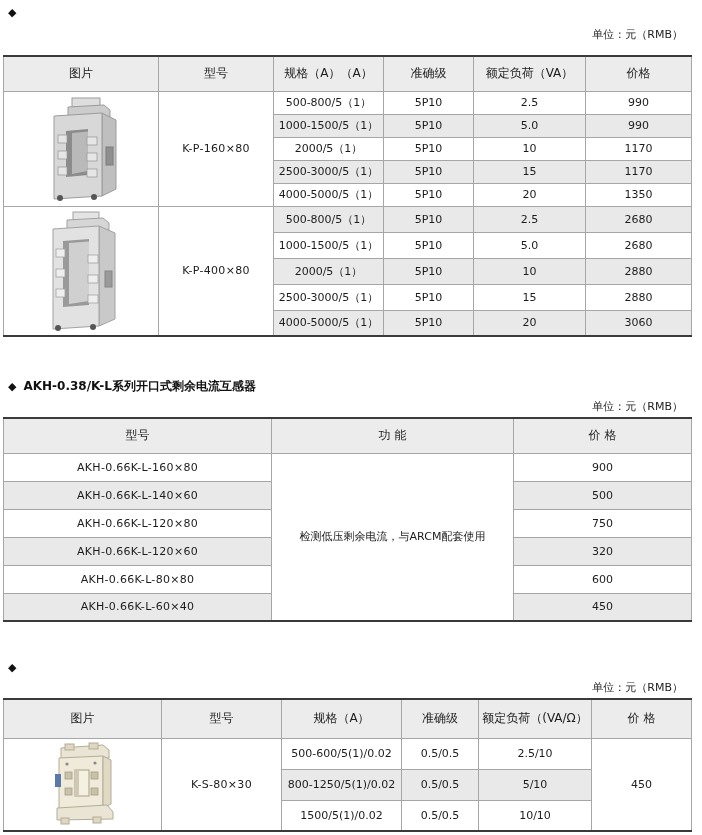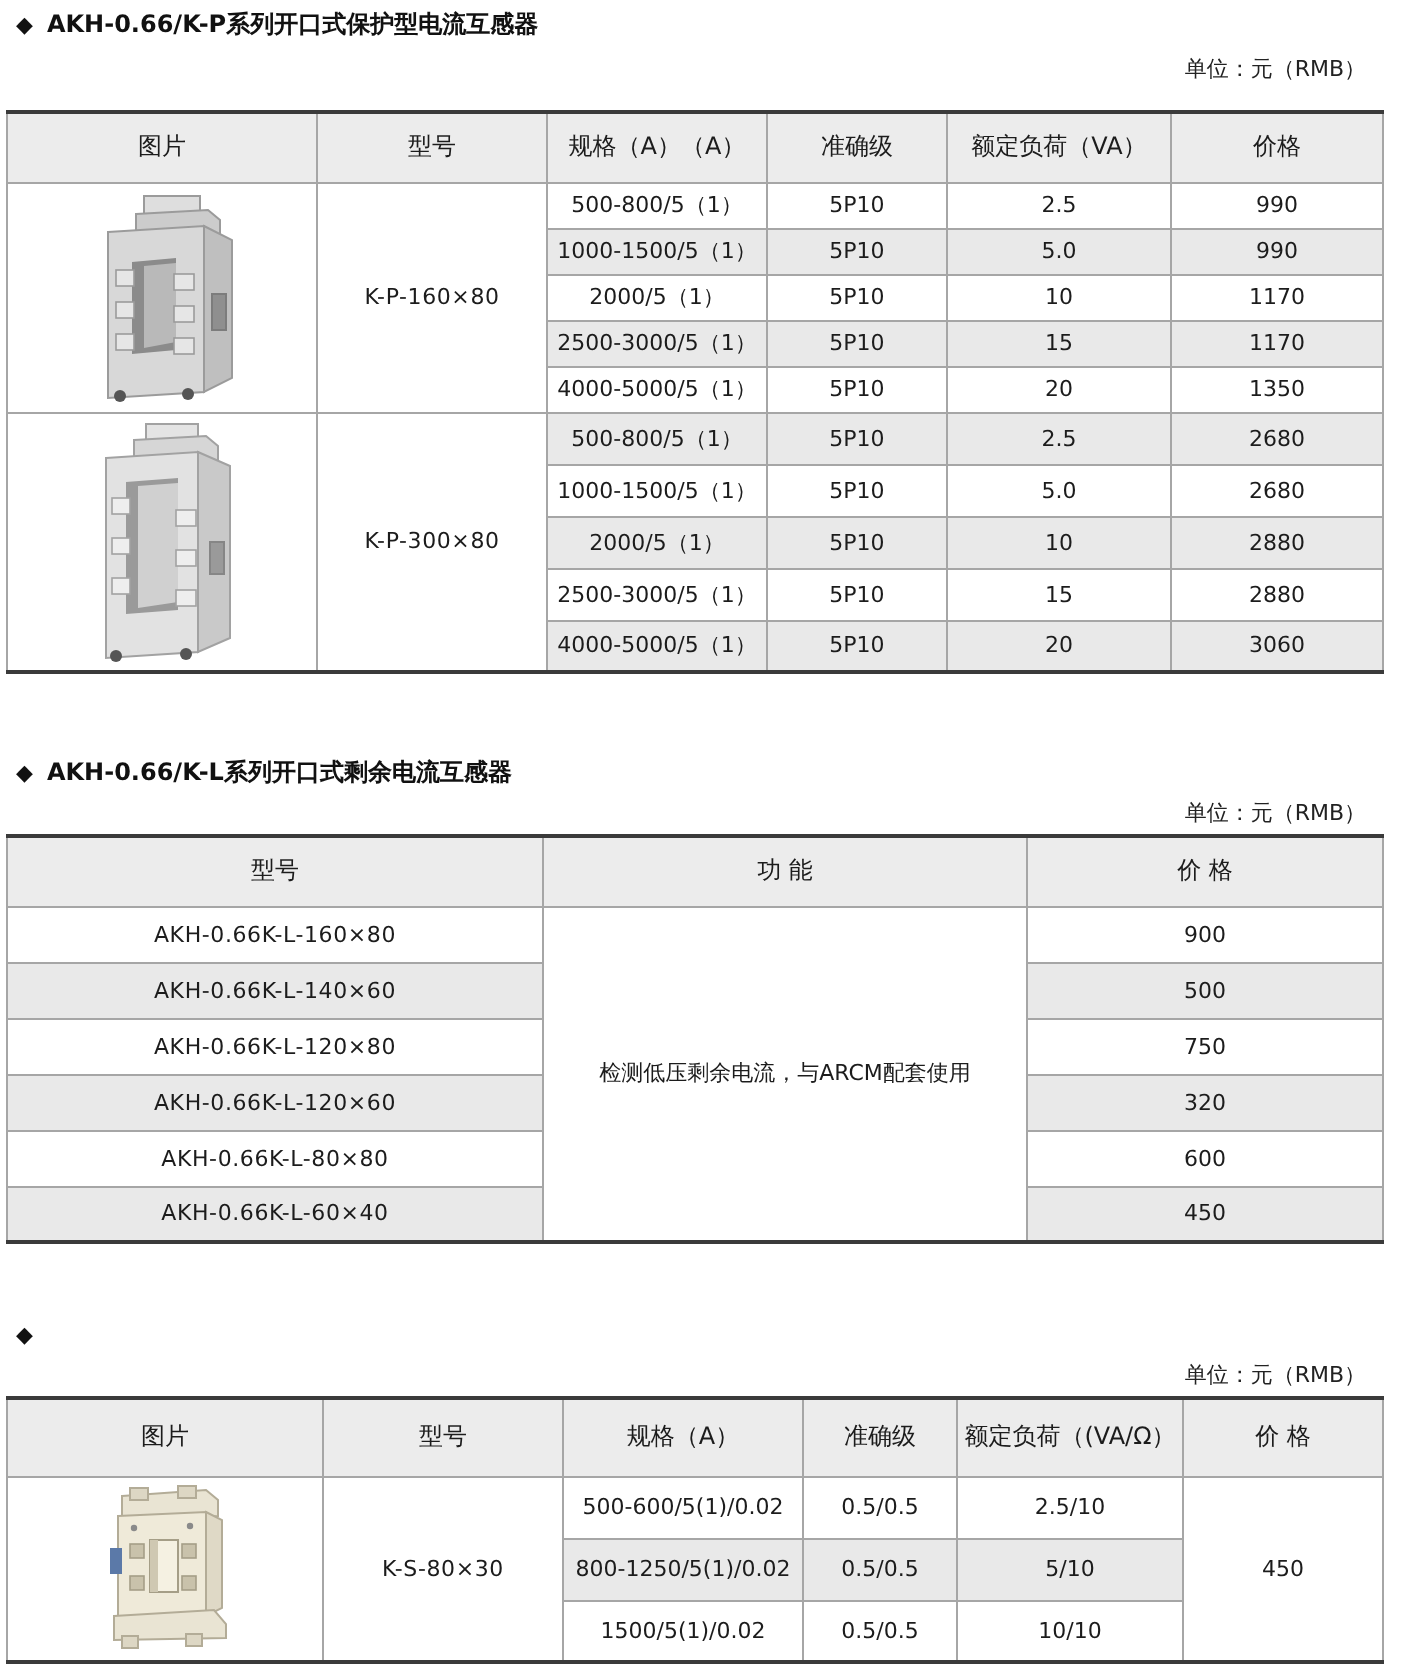--- a/index.html
+++ b/index.html
@@ -51,21 +51,20 @@
   #table3 tr.r{height:31px;}
   .imgbox{display:flex;align-items:center;justify-content:center;background:#fff;}
 </style>
 </head>
 <body>
 
 <div class="doc">
 
   <div id="title1" class="sec-title">
     <span class="bullet">◆</span>
-    <span>AKH-0.66/K-P系列开口式保护型电流互感器</span>
   </div>
   <div id="unit1" class="unit">单位：元（RMB）</div>
 
   <table id="table1">
     <colgroup>
       <col style="width:155px">
         <col style="width:115px">
         <col style="width:110px">
       <col style="width:90px">
         <col style="width:112px">
@@ -153,21 +152,21 @@
               <rect x="57" y="46" width="10" height="8"></rect>
               <rect x="57" y="66" width="10" height="8"></rect>
               <rect x="57" y="86" width="10" height="8"></rect>
             </g>
             <rect x="74" y="62" width="7" height="16" fill="#9a9a9a" stroke="#868686"></rect>
             <circle cx="27" cy="119" r="3" fill="#555"></circle>
             <circle cx="62" cy="118" r="3" fill="#555"></circle>
           </svg>
         </div>
       </td>
-      <td class="white model-cell" rowspan="5">K-P-300×80</td>
+      <td class="white model-cell" rowspan="5">K-P-400×80</td>
       <td class="shade">500-800/5（1）</td>
       <td class="shade">5P10</td>
       <td class="shade">2.5</td>
       <td class="shade">2680</td>
     </tr>
     <tr class="g2">
       <td class="white">1000-1500/5（1）</td>
       <td class="white">5P10</td>
       <td class="white">5.0</td>
       <td class="white">2680</td>
@@ -188,21 +187,21 @@
       <td class="shade">4000-5000/5（1）</td>
       <td class="shade">5P10</td>
       <td class="shade">20</td>
       <td class="shade">3060</td>
     </tr>
   </tbody>
     </table>
 
   <div id="title2" class="sec-title">
     <span class="bullet">◆</span>
-    <span>AKH-0.66/K-L系列开口式剩余电流互感器</span>
+    <span>AKH-0.38/K-L系列开口式剩余电流互感器</span>
   </div>
   <div id="unit2" class="unit">单位：元（RMB）</div>
 
   <table id="table2">
     <colgroup>
       <col style="width:268px">
         <col style="width:242px">
         <col style="width:178px">
     </colgroup>
     <tbody>

